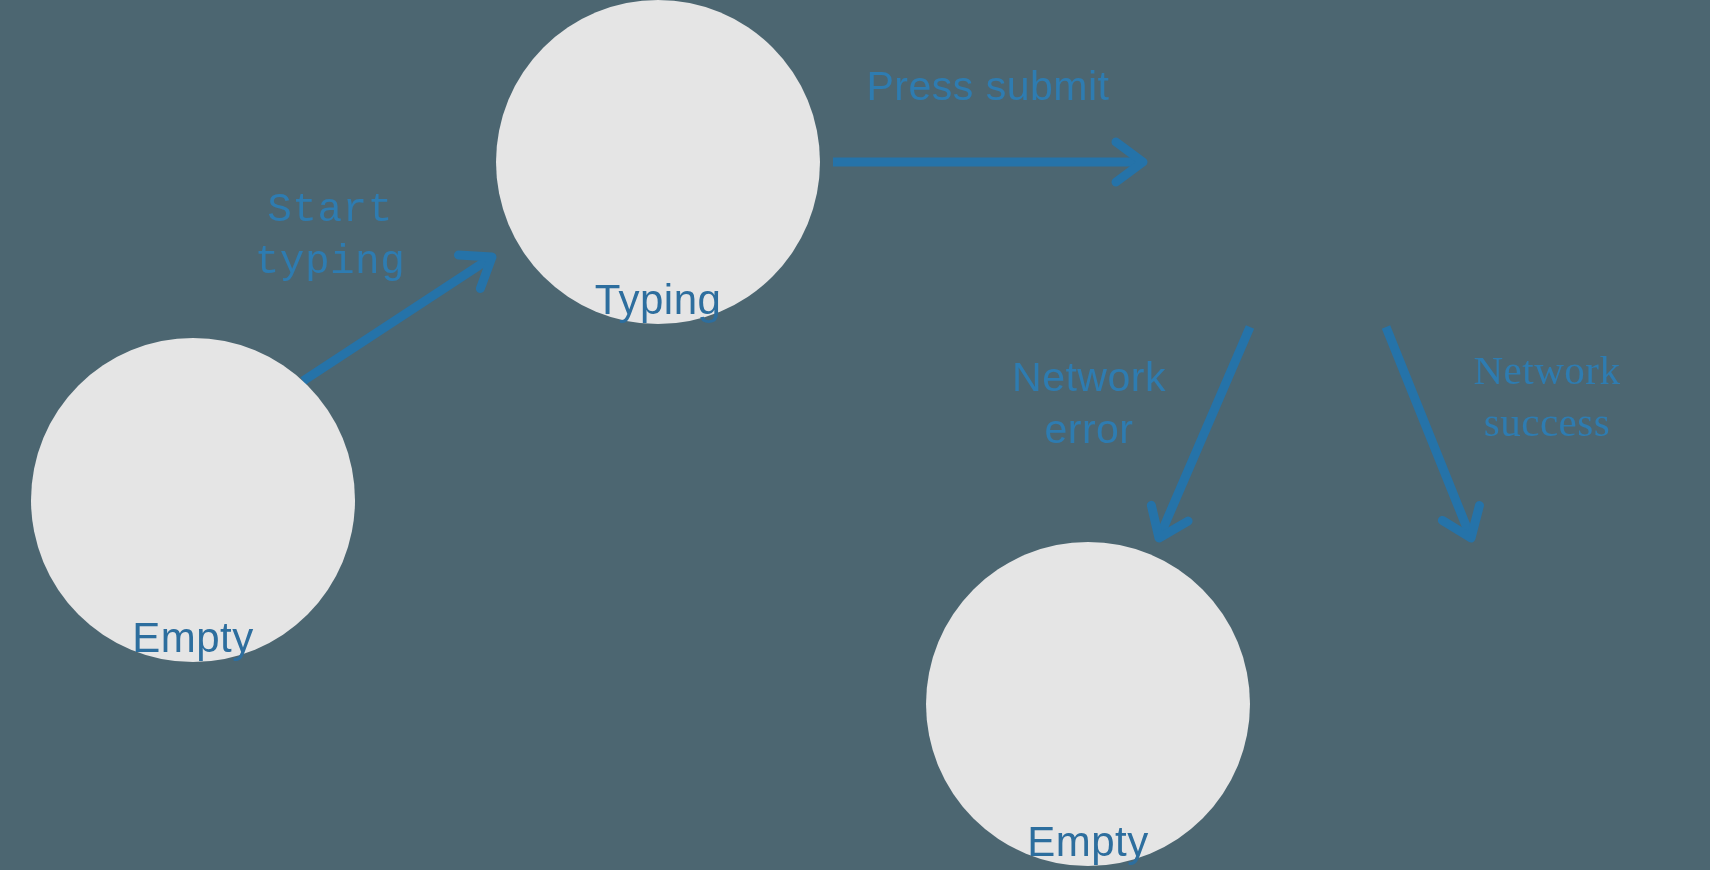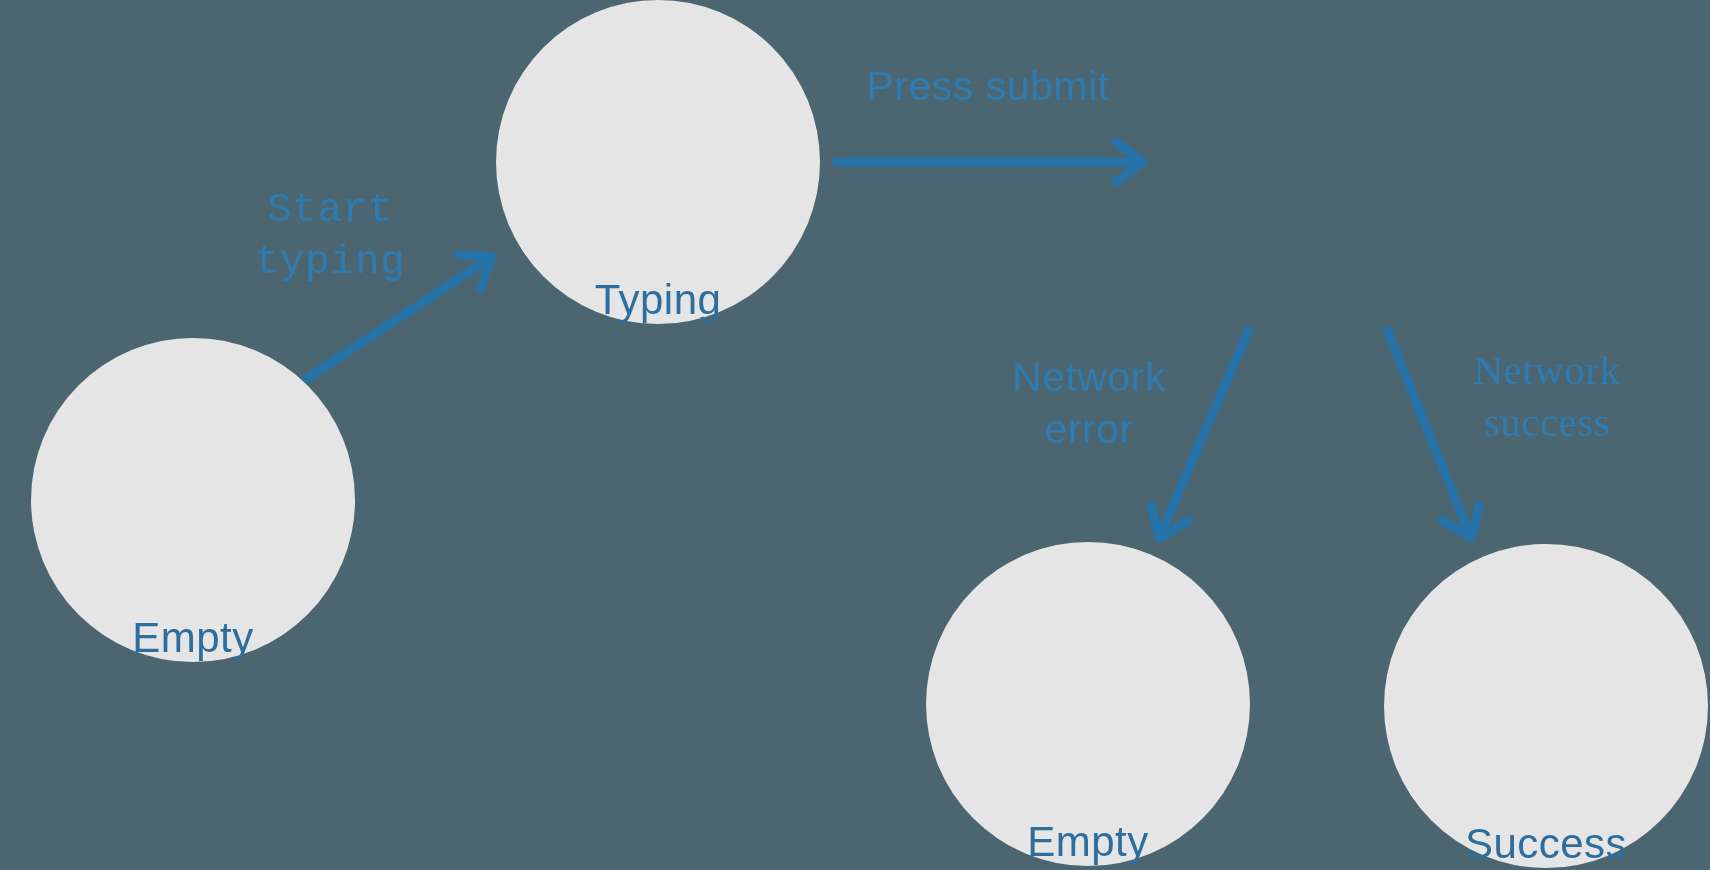--- a/index.html
+++ b/index.html
@@ -86,23 +86,20 @@
 
   <div class="state state-typing">
     <span class="state-label">Typing</span>
   </div>
 
 
   <div class="state state-error">
     <span class="state-label">Empty</span>
   </div>
 
-  <div class="state state-success">
-    <span class="state-label">Success</span>
-  </div>
 
   <div class="edge-label label-start-typing">Start typing</div>
 
   <div class="edge-label label-press-submit">Press submit</div>
 
   <div class="edge-label label-network-error">Network error</div>
 
   <div class="edge-label label-network-success">Network success</div>
 
 </div>

